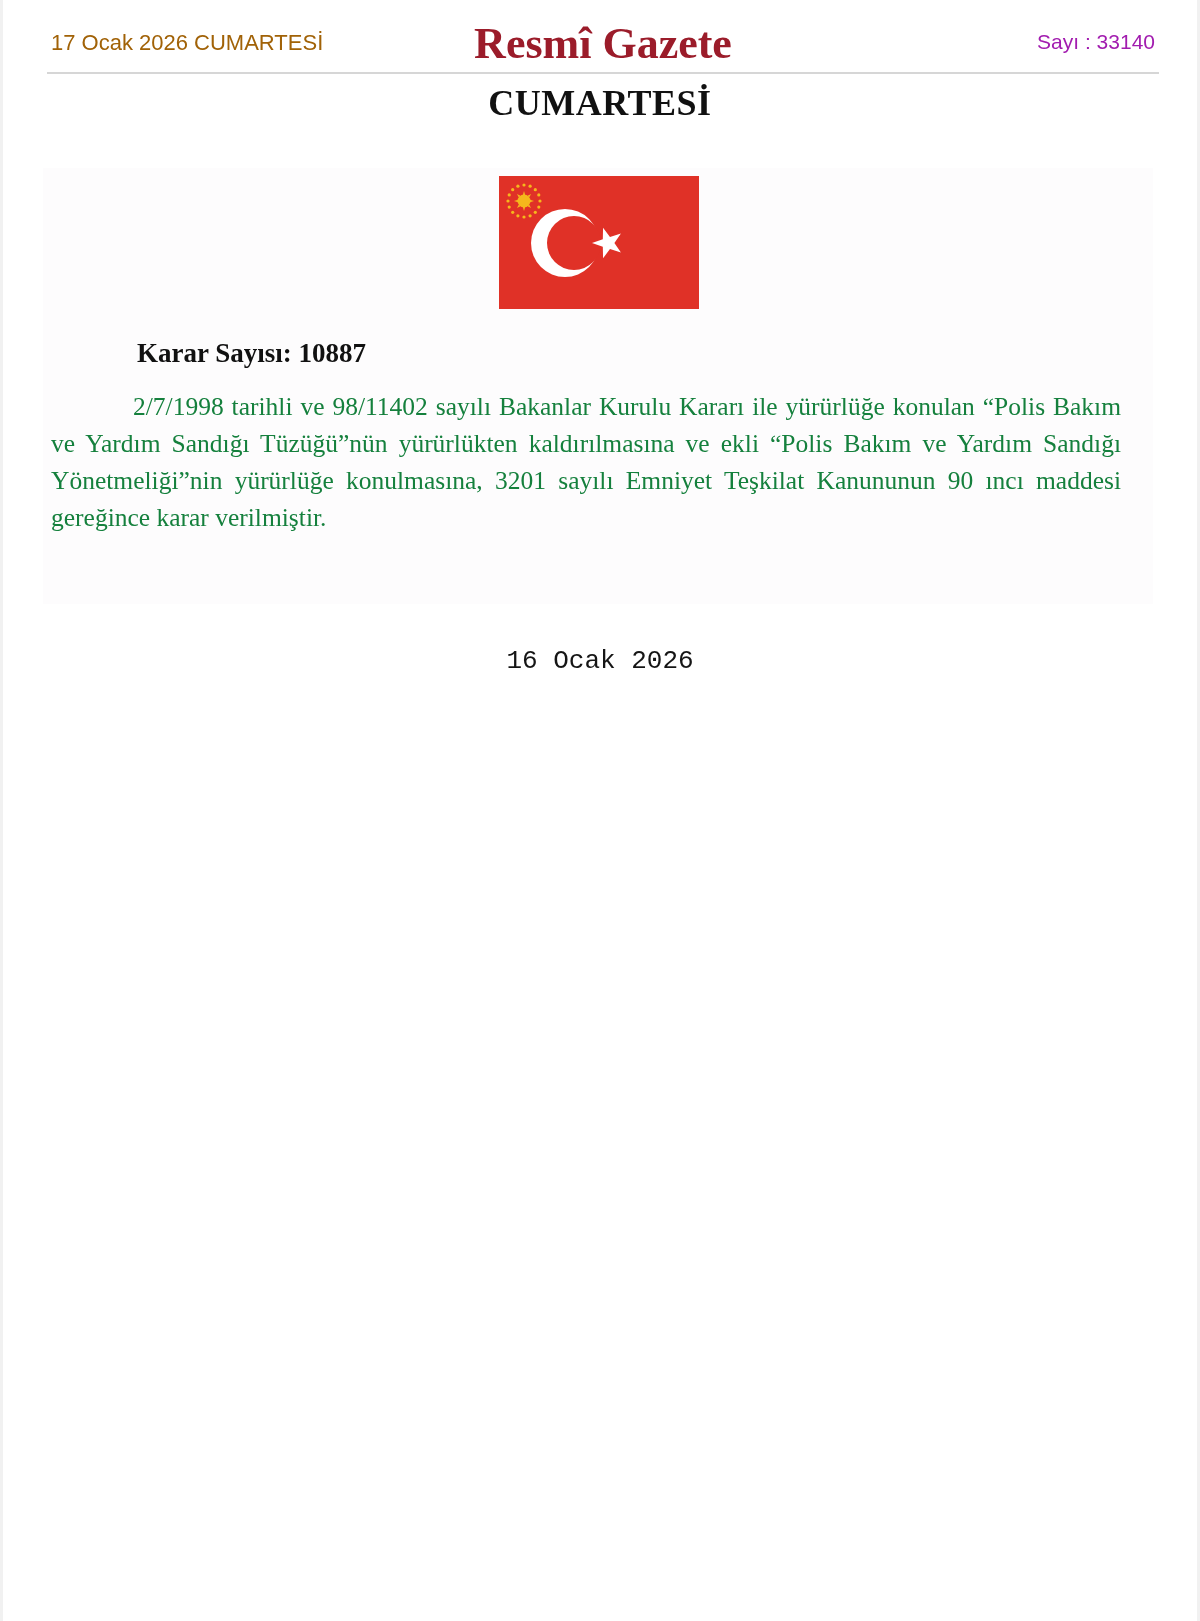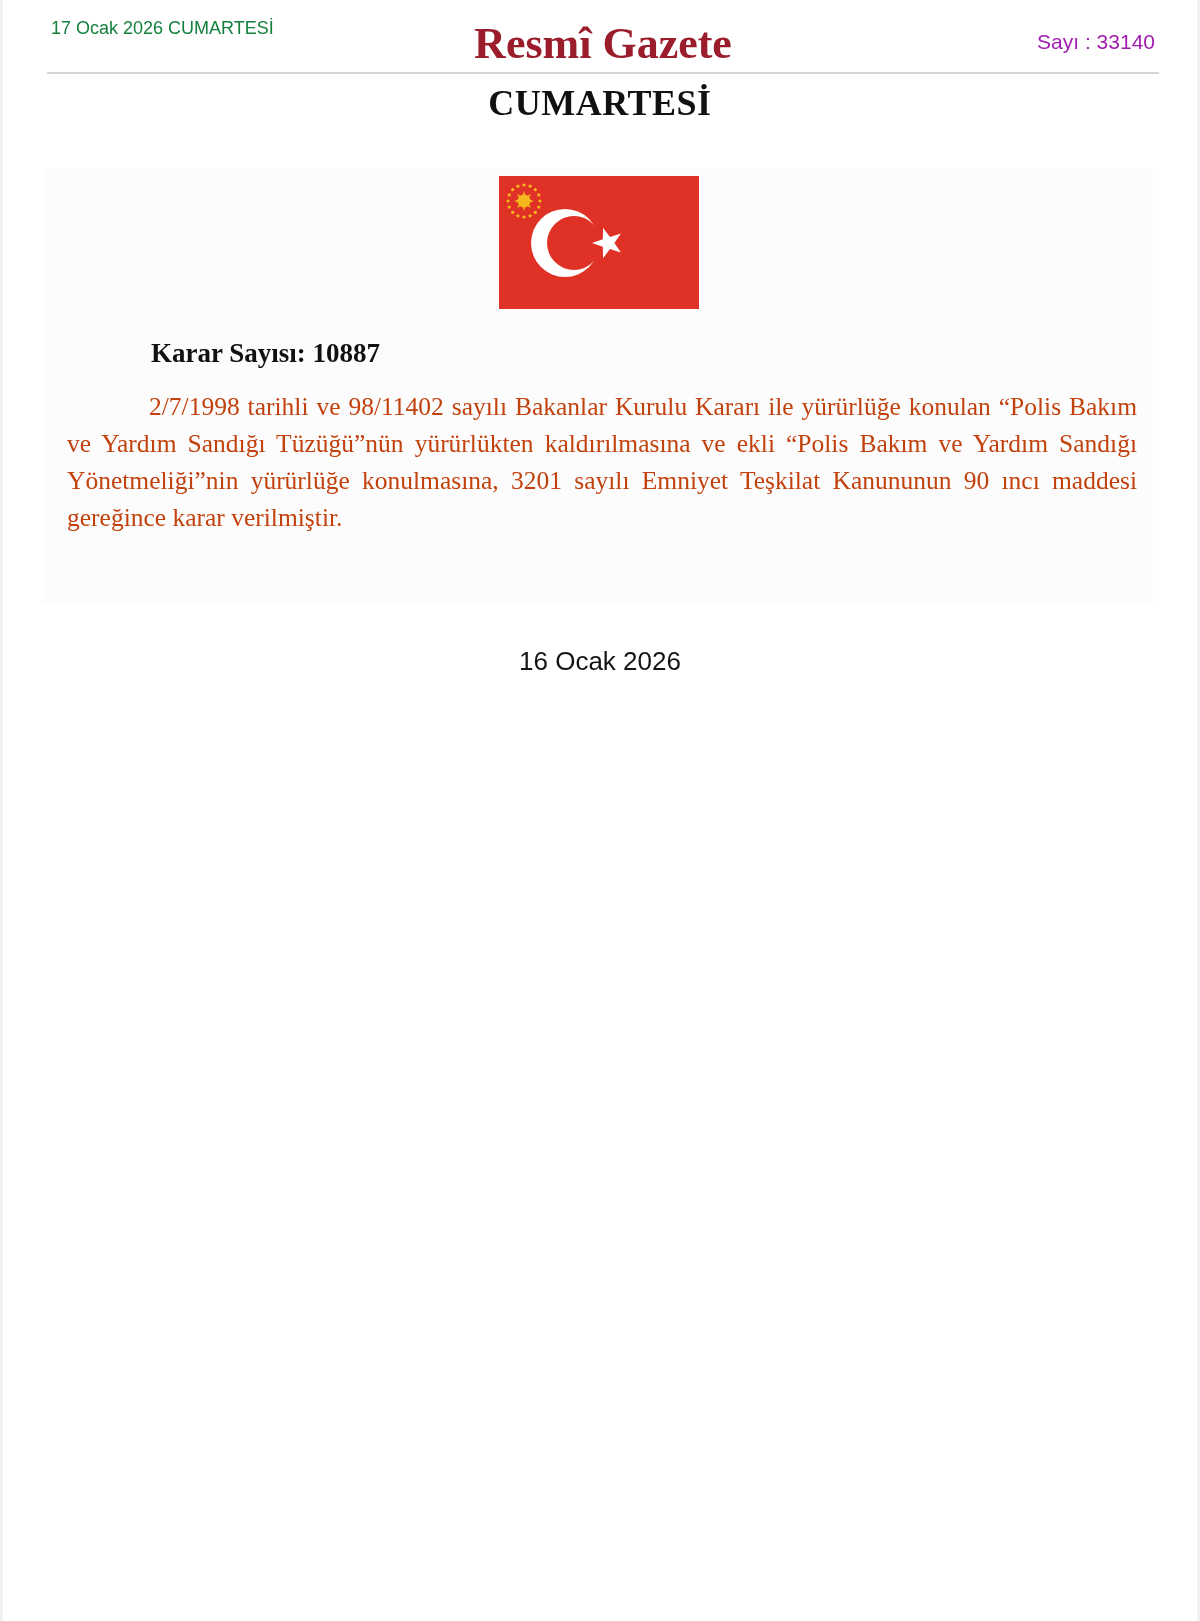--- a/index.html
+++ b/index.html
@@ -25,24 +25,24 @@
       position: absolute;
       left: 44px;
       top: 18px;
       width: 1112px;
       height: 54px;
       border-bottom: 2px solid #d6d6d6;
     }
     .header-date {
       position: absolute;
       left: 4px;
-      top: 0;
+      top: 12px;
       font-family: "Liberation Sans", sans-serif;
-      font-size: 18px;
-      color: #15803d;
+      font-size: 22px;
+      color: #a16207;
     }
     .header-title {
       position: absolute;
       left: 0;
       right: 0;
       top: 0;
       text-align: center;
       font-family: "Liberation Serif", serif;
       font-weight: bold;
       font-size: 44px;
@@ -78,47 +78,47 @@
     }
     .flag {
       position: absolute;
       left: 496px;
       top: 176px;
       width: 200px;
       height: 133px;
     }
     .karar {
       position: absolute;
-      left: 148px;
+      left: 134px;
       top: 338px;
       font-family: "Liberation Serif", serif;
       font-weight: bold;
       font-size: 27px;
       color: #111;
     }
     .paragraph {
       position: absolute;
-      left: 64px;
+      left: 48px;
       top: 388px;
       width: 1070px;
       font-family: "Liberation Serif", serif;
       font-size: 25.5px;
       line-height: 37px;
-      color: #c2410c;
+      color: #15803d;
       text-align: justify;
       text-indent: 82px;
       margin: 0;
     }
     .sign-date {
       position: absolute;
       left: 0;
       right: 0;
       top: 646px;
       text-align: center;
-      font-family: Liberation Sans, sans-serif;
+      font-family: Liberation Mono, monospace;
       font-size: 26px;
       color: #151515;
     }
     .signature {
       position: absolute;
       left: 700px;
       width: 420px;
       text-align: center;
       font-family: "Liberation Serif", serif;
       color: #151515;

